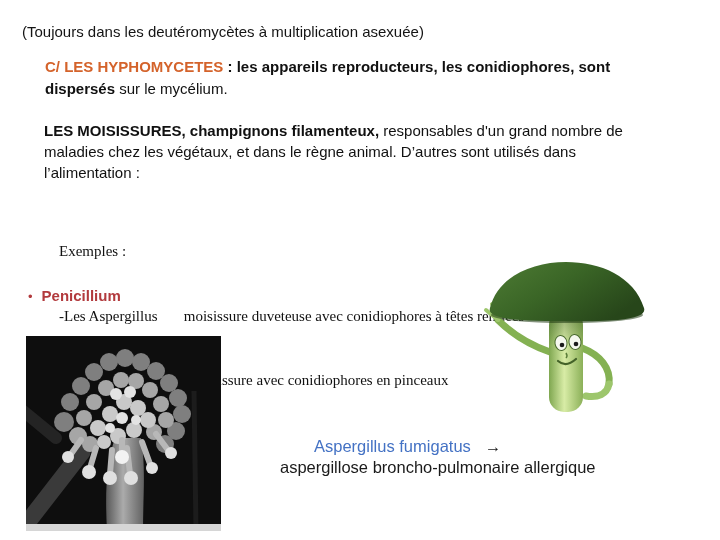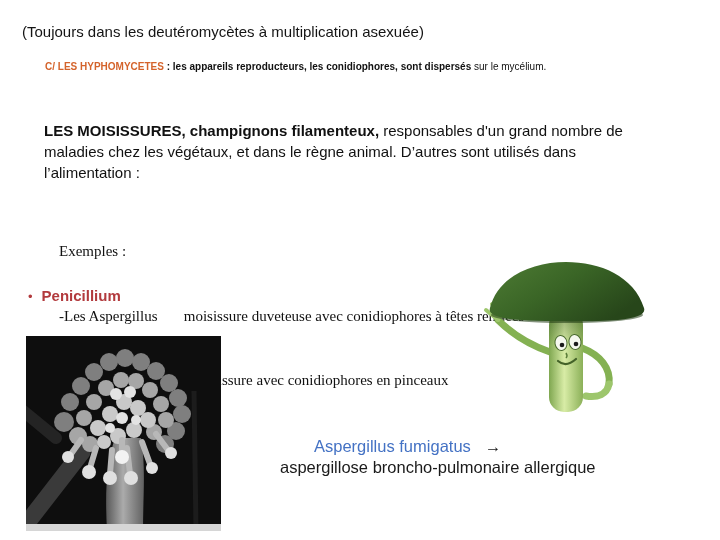--- a/index.html
+++ b/index.html
@@ -3,21 +3,21 @@
 <meta charset="utf-8">
 <style>
   html,body{margin:0;padding:0;}
   body{
     width:720px;height:540px;position:relative;background:#ffffff;overflow:hidden;
     font-family:"Liberation Sans",sans-serif;color:#111111;
     -webkit-font-smoothing:antialiased;
   }
   .abs{position:absolute;}
   .top-note{left:22px;top:9px;font-size:15px;line-height:21px;color:#141414;margin-top:12px;}
-  .section{left:45px;top:56px;width:606px;font-size:10px;line-height:22px;}
+  .section{left:45px;top:56px;width:606px;font-size:15px;line-height:22px;}
   .bold{font-weight:bold;}
   .orange{color:var(--heading-orange,#d4632b);font-weight:bold;}
   .paragraph{left:44px;top:120px;width:614px;font-size:15px;line-height:21px;}
   .examples{left:59px;top:198px;font-size:15px;line-height:21.5px;white-space:pre-wrap;font-family:Liberation Serif, serif;}
   .bullet-row{left:28px;top:287px;font-size:15px;display:flex;align-items:baseline;}
   .bullet-marker{color:var(--bullet-red,#b23a3d);font-size:13px;margin-right:9px;}
   .bullet-label{color:var(--bullet-red,#b23a3d);font-weight:bold;}
   .sem-img{left:26px;top:336px;width:195px;height:195px;}
   .mushroom-img{left:478px;top:258px;width:180px;height:160px;}
   .caption{left:280px;top:436px;width:345px;font-size:16.5px;line-height:21px;color:#1a1a1a;}

